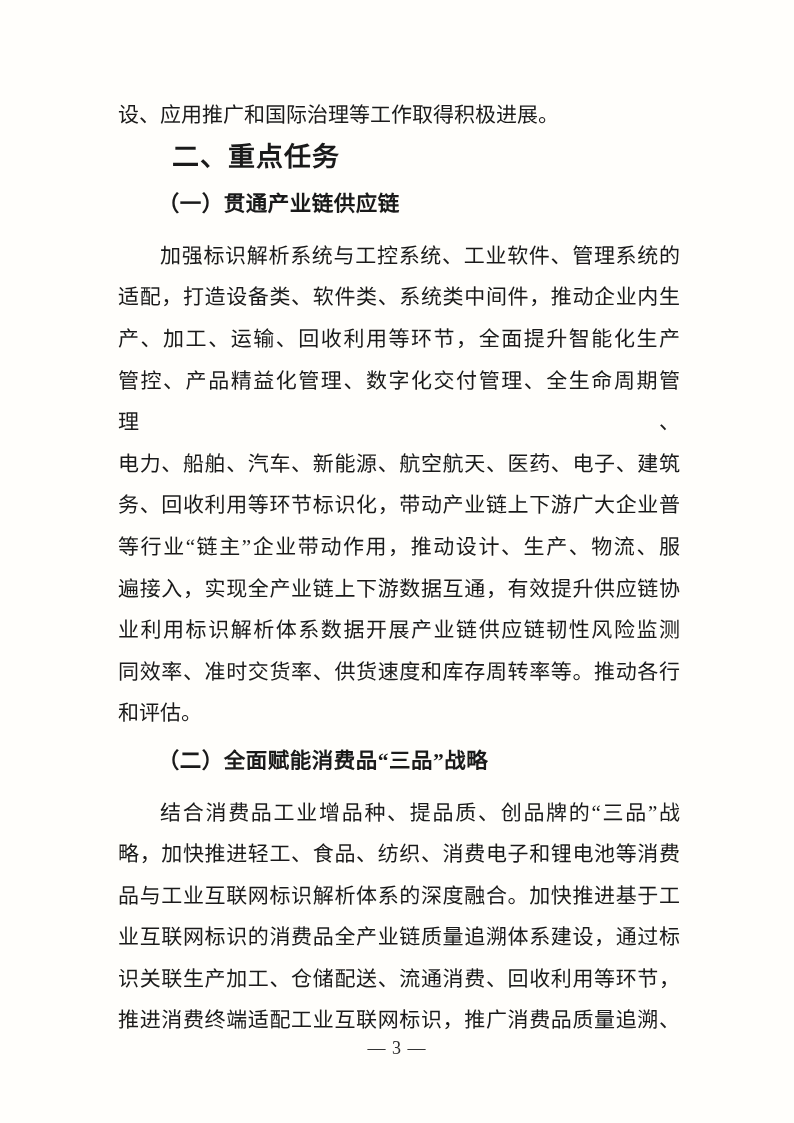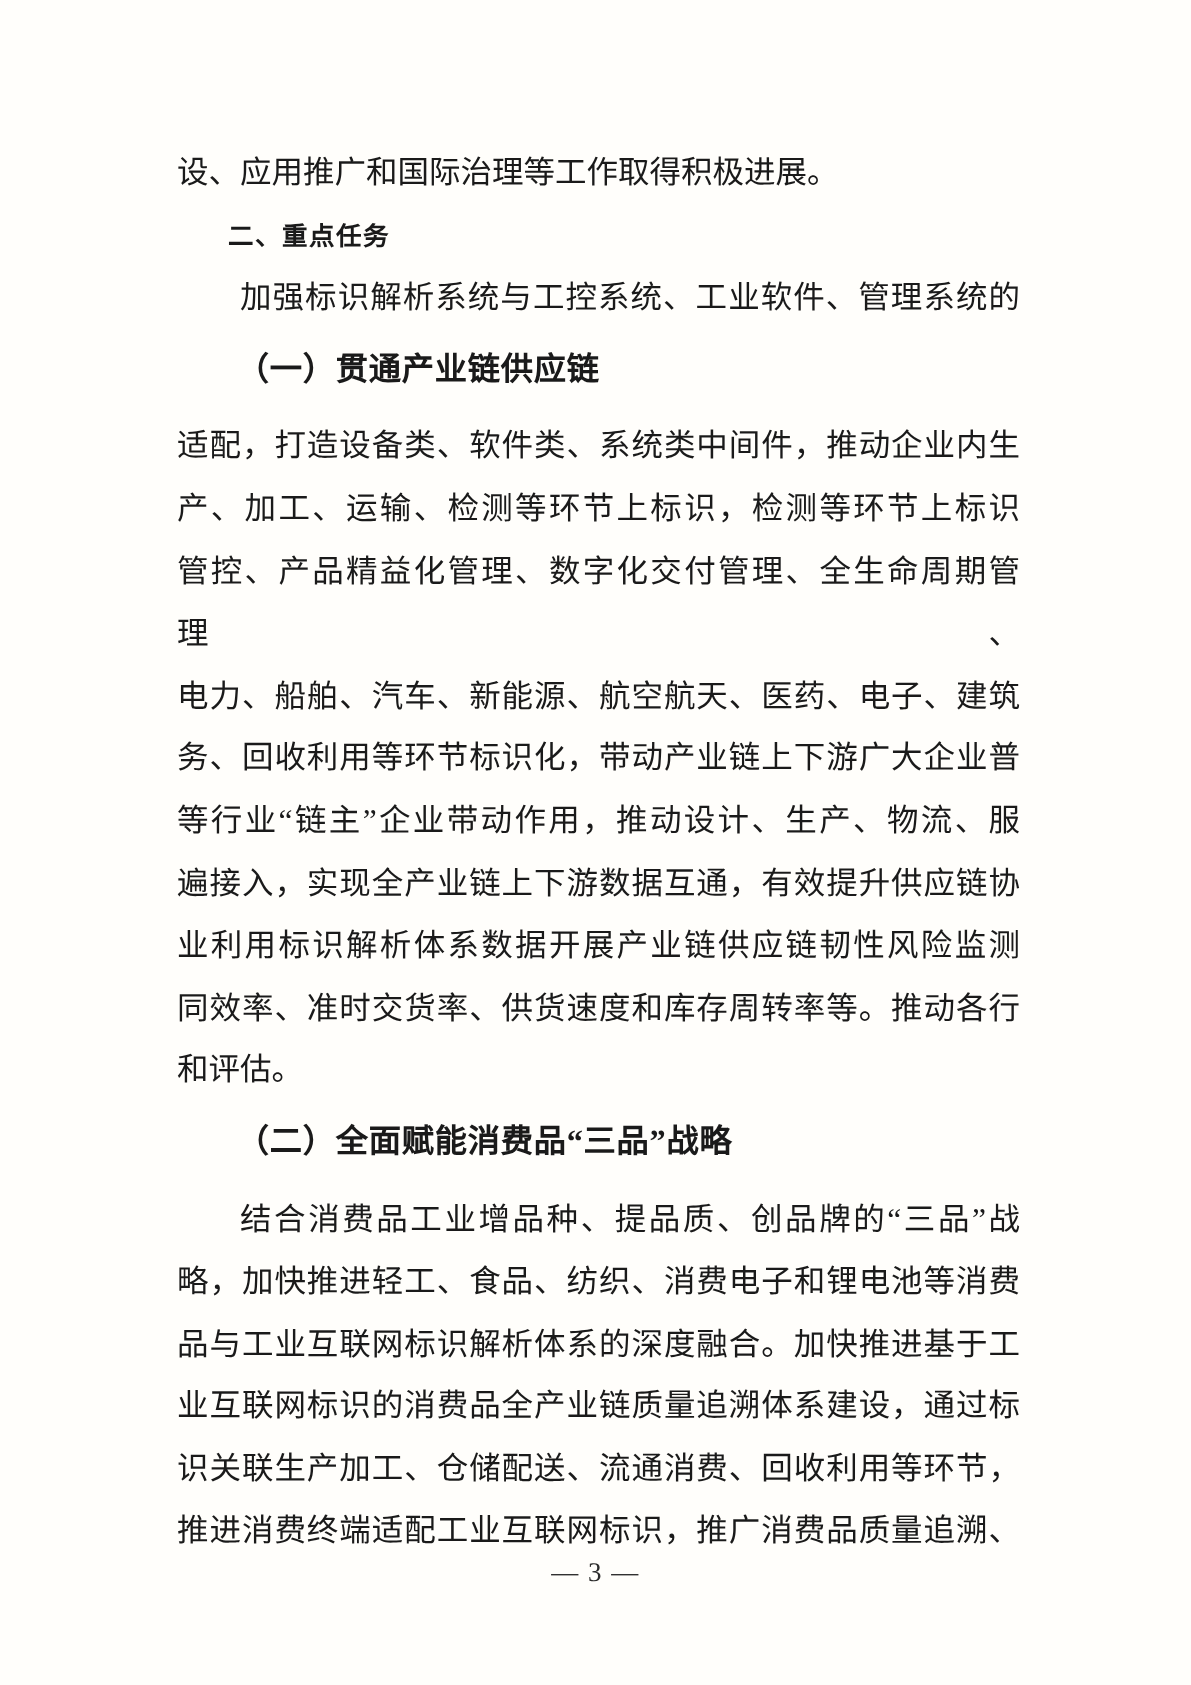--- a/index.html
+++ b/index.html
@@ -37,21 +37,21 @@
   .line.first {
     text-indent: 2em;
   }
   .line.end {
     text-align: center;
     text-align-last: left;
   }
   .line.h1 {
     font-family: "Liberation Sans", "DejaVu Sans", sans-serif;
     font-weight: 700;
-    font-size: 17px;
+    font-size: 27px;
     text-indent: 2em;
     text-align: left;
     text-align-last: left;
     letter-spacing: 1px;
   }
   .line.h2 {
     font-weight: 700;
     font-size: 21.5px;
     text-indent: 1.85em;
     text-align: left;
@@ -72,24 +72,24 @@
     letter-spacing: 1px;
   }
 </style>
 </head>
 <body>
 
 <div class="page">
   <div class="doc-body">
       <div class="line body end">设、应用推广和国际治理等工作取得积极进展。</div>
       <div class="line h1">二、重点任务</div>
+      <div class="line h2">（一）贯通产业链供应链</div>
       <div class="line body stretch first">加强标识解析系统与工控系统、工业软件、管理系统的</div>
-      <div class="line h2">（一）贯通产业链供应链</div>
       <div class="line body stretch">适配，打造设备类、软件类、系统类中间件，推动企业内生</div>
-      <div class="line body stretch">产、加工、运输、检测等环节上标识，检测等环节上标识</div>
+      <div class="line body stretch">产、加工、运输、回收利用等环节，全面提升智能化生产</div>
       <div class="line body stretch">管控、产品精益化管理、数字化交付管理、全生命周期管理、</div>
       <div class="line body stretch">电力、船舶、汽车、新能源、航空航天、医药、电子、建筑</div>
       <div class="line body stretch">务、回收利用等环节标识化，带动产业链上下游广大企业普</div>
       <div class="line body stretch">等行业“链主”企业带动作用，推动设计、生产、物流、服</div>
       <div class="line body stretch">遍接入，实现全产业链上下游数据互通，有效提升供应链协</div>
       <div class="line body stretch">业利用标识解析体系数据开展产业链供应链韧性风险监测</div>
       <div class="line body stretch">同效率、准时交货率、供货速度和库存周转率等。推动各行</div>
       <div class="line body end">和评估。</div>
       <div class="line h2">（二）全面赋能消费品“三品”战略</div>
       <div class="line body stretch first">结合消费品工业增品种、提品质、创品牌的“三品”战</div>

